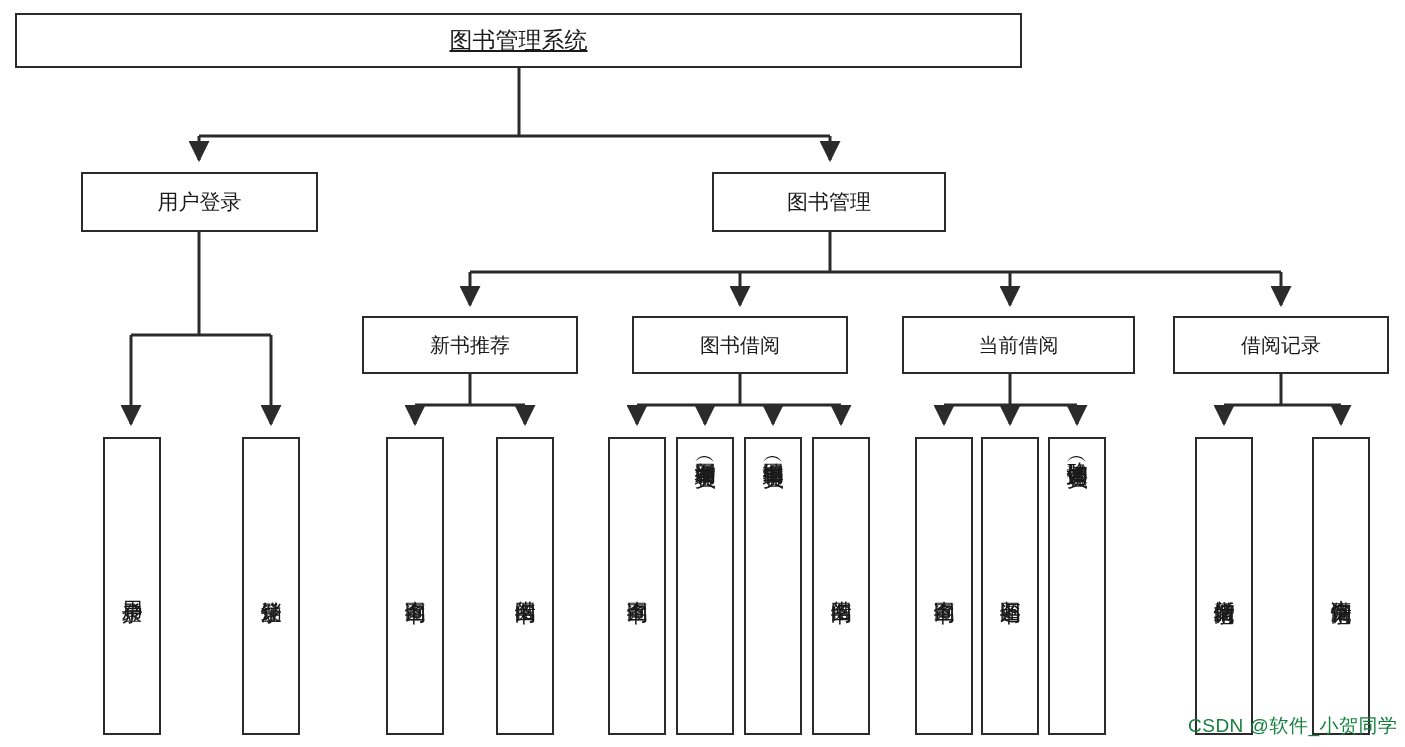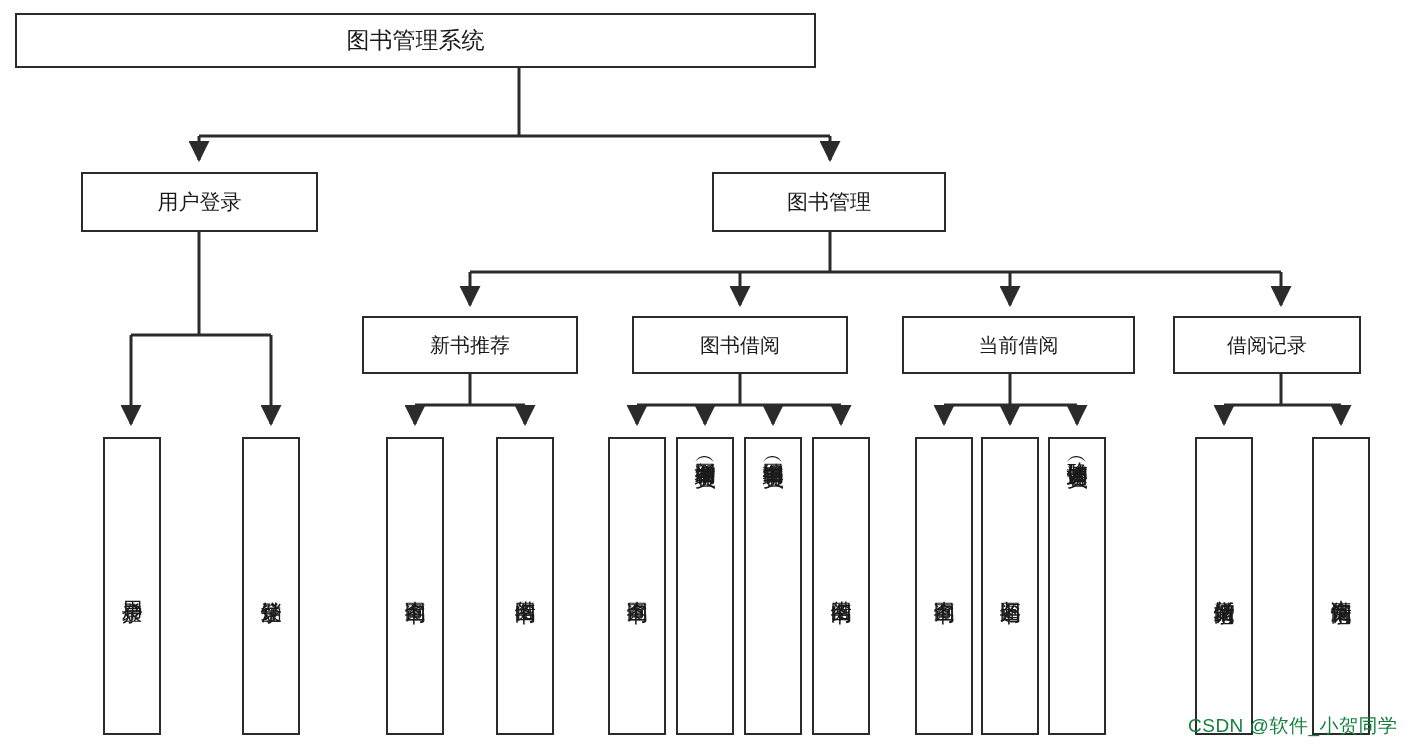--- a/index.html
+++ b/index.html
@@ -108,41 +108,41 @@
       <path d="M 1010 405 L 1010 424" marker-end="url(#arw)"></path>
       <path d="M 1077 405 L 1077 424" marker-end="url(#arw)"></path>
 
       <path d="M 1281 374 L 1281 405"></path>
       <path d="M 1224 405 L 1341 405"></path>
       <path d="M 1224 405 L 1224 424" marker-end="url(#arw)"></path>
       <path d="M 1341 405 L 1341 424" marker-end="url(#arw)"></path>
     </g>
   </svg>
 
-  <div class="node root" style="left:15px; top:13px; width:801px; height:55px;">
+  <div class="node root" style="left:15px; top:13px; width:1007px; height:55px;text-decoration:underline;">
     <span>图书管理系统</span>
   </div>
 
   <div class="node lvl1" style="left:81px; top:172px; width:237px; height:60px;">
     <span>用户登录</span>
   </div>
   <div class="node lvl1" style="left:712px; top:172px; width:234px; height:60px;">
     <span>图书管理</span>
   </div>
 
   <div class="node lvl2" style="left:362px; top:316px; width:216px; height:58px;">
     <span>新书推荐</span>
   </div>
   <div class="node lvl2" style="left:632px; top:316px; width:216px; height:58px;">
     <span>图书借阅</span>
   </div>
   <div class="node lvl2" style="left:902px; top:316px; width:233px; height:58px;">
     <span>当前借阅</span>
   </div>
-  <div class="node lvl2" style="left:1173px; top:316px; width:188px; height:58px;">
+  <div class="node lvl2" style="left:1173px; top:316px; width:216px; height:58px;">
     <span>借阅记录</span>
   </div>
 
   <div class="node leaf" style="left:103px; top:437px; width:58px; height:298px;">
     <span>用户登录</span>
   </div>
   <div class="node leaf" style="left:242px; top:437px; width:58px; height:298px;">
     <span>注销登录</span>
   </div>
 

